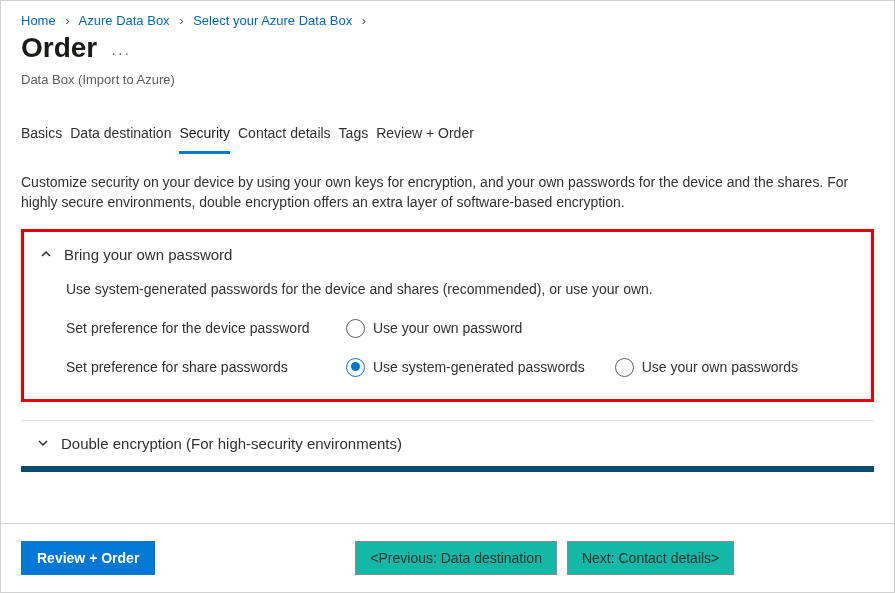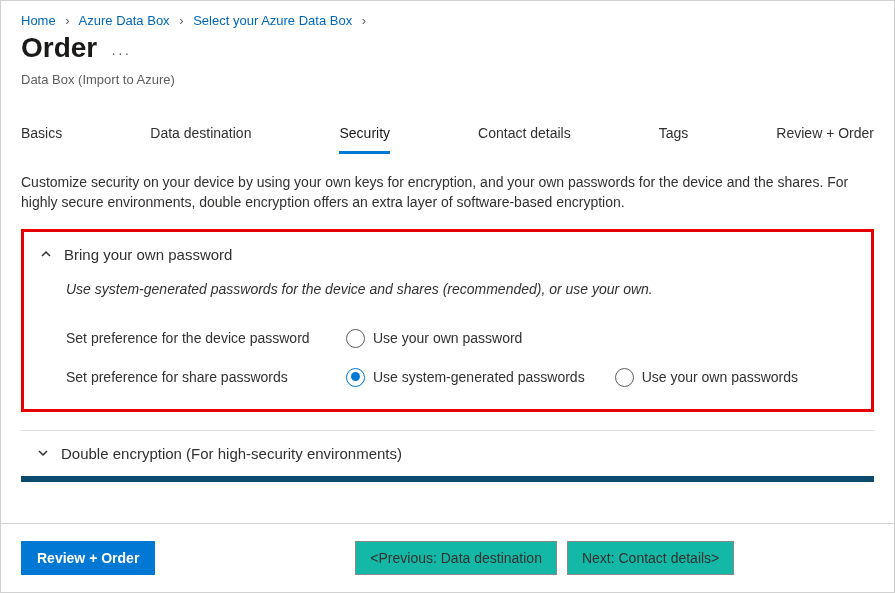--- a/index.html
+++ b/index.html
@@ -12,34 +12,34 @@
   .breadcrumb .crumb { color:#0067b8; cursor:pointer; }
   .breadcrumb .sep { color:#605e5c; margin:0 6px; }
 
   
   .title-row { display:flex; align-items:center; margin-top:4px; }
   .page-title { font-size:28px; font-weight:600; color:#1b1a19; }
   .more-dots { margin-left:14px; color:#605e5c; cursor:pointer; font-size:14px; letter-spacing:2px; margin-top:10px; }
   .subtitle { font-size:13px; color:#605e5c; margin-top:8px; }
 
   
-  .tabs { display:flex; gap:8px; margin-top:34px; border-bottom:0;justify-content:space-between; }
+  .tabs { display:flex; gap:8px; margin-top:34px; border-bottom:0; }
   .tab { font-size:14px; padding:4px 0 10px 0; color:#323130; cursor:pointer; }
   .tab.active { color:#1b1a19; border-bottom:3px solid #0078d4; font-weight:400; }
 
   .description { font-size:14px; color:#323130; margin-top:18px; line-height:1.45; }
 
   
   .highlight-box { border:3px solid #e60000; margin-top:16px; padding:14px 14px 22px 14px; }
   .acc-header { display:flex; align-items:center; font-size:15px; color:#323130; gap:10px; cursor:pointer; }
   .chev { width:16px; display:inline-flex; align-items:center; justify-content:center; }
   .chev svg { stroke:#323130; stroke-width:1.5; fill:none; }
 
   .acc-body { margin-top:18px; padding-left:28px; font-size:14px; color:#323130; }
-  .acc-desc { margin-bottom:32px;font-style:italic; }
+  .acc-desc { margin-bottom:22px; }
 
   .option-grid { display:grid; grid-template-columns: 280px 1fr; row-gap:20px; align-items:center; }
   .radios { display:flex; gap:30px; align-items:center; }
   .radio { display:flex; align-items:center; gap:8px; cursor:pointer; }
   .radio-circle { width:19px; height:19px; border-radius:50%; border:1.5px solid #605e5c; position:relative; flex:0 0 auto; }
   .radio.selected .radio-circle { border-color:#0078d4; }
   .radio.selected .radio-circle::after { content:""; position:absolute; top:3.5px; left:3.5px; width:9px; height:9px; border-radius:50%; background:#0078d4; }
   .radio-label { font-size:14px; }
 
   .acc2 { margin-top:18px; padding:14px 0 14px 14px; border-top:1px solid #e1dfdd; border-bottom:6px solid #0c4a6e; }

